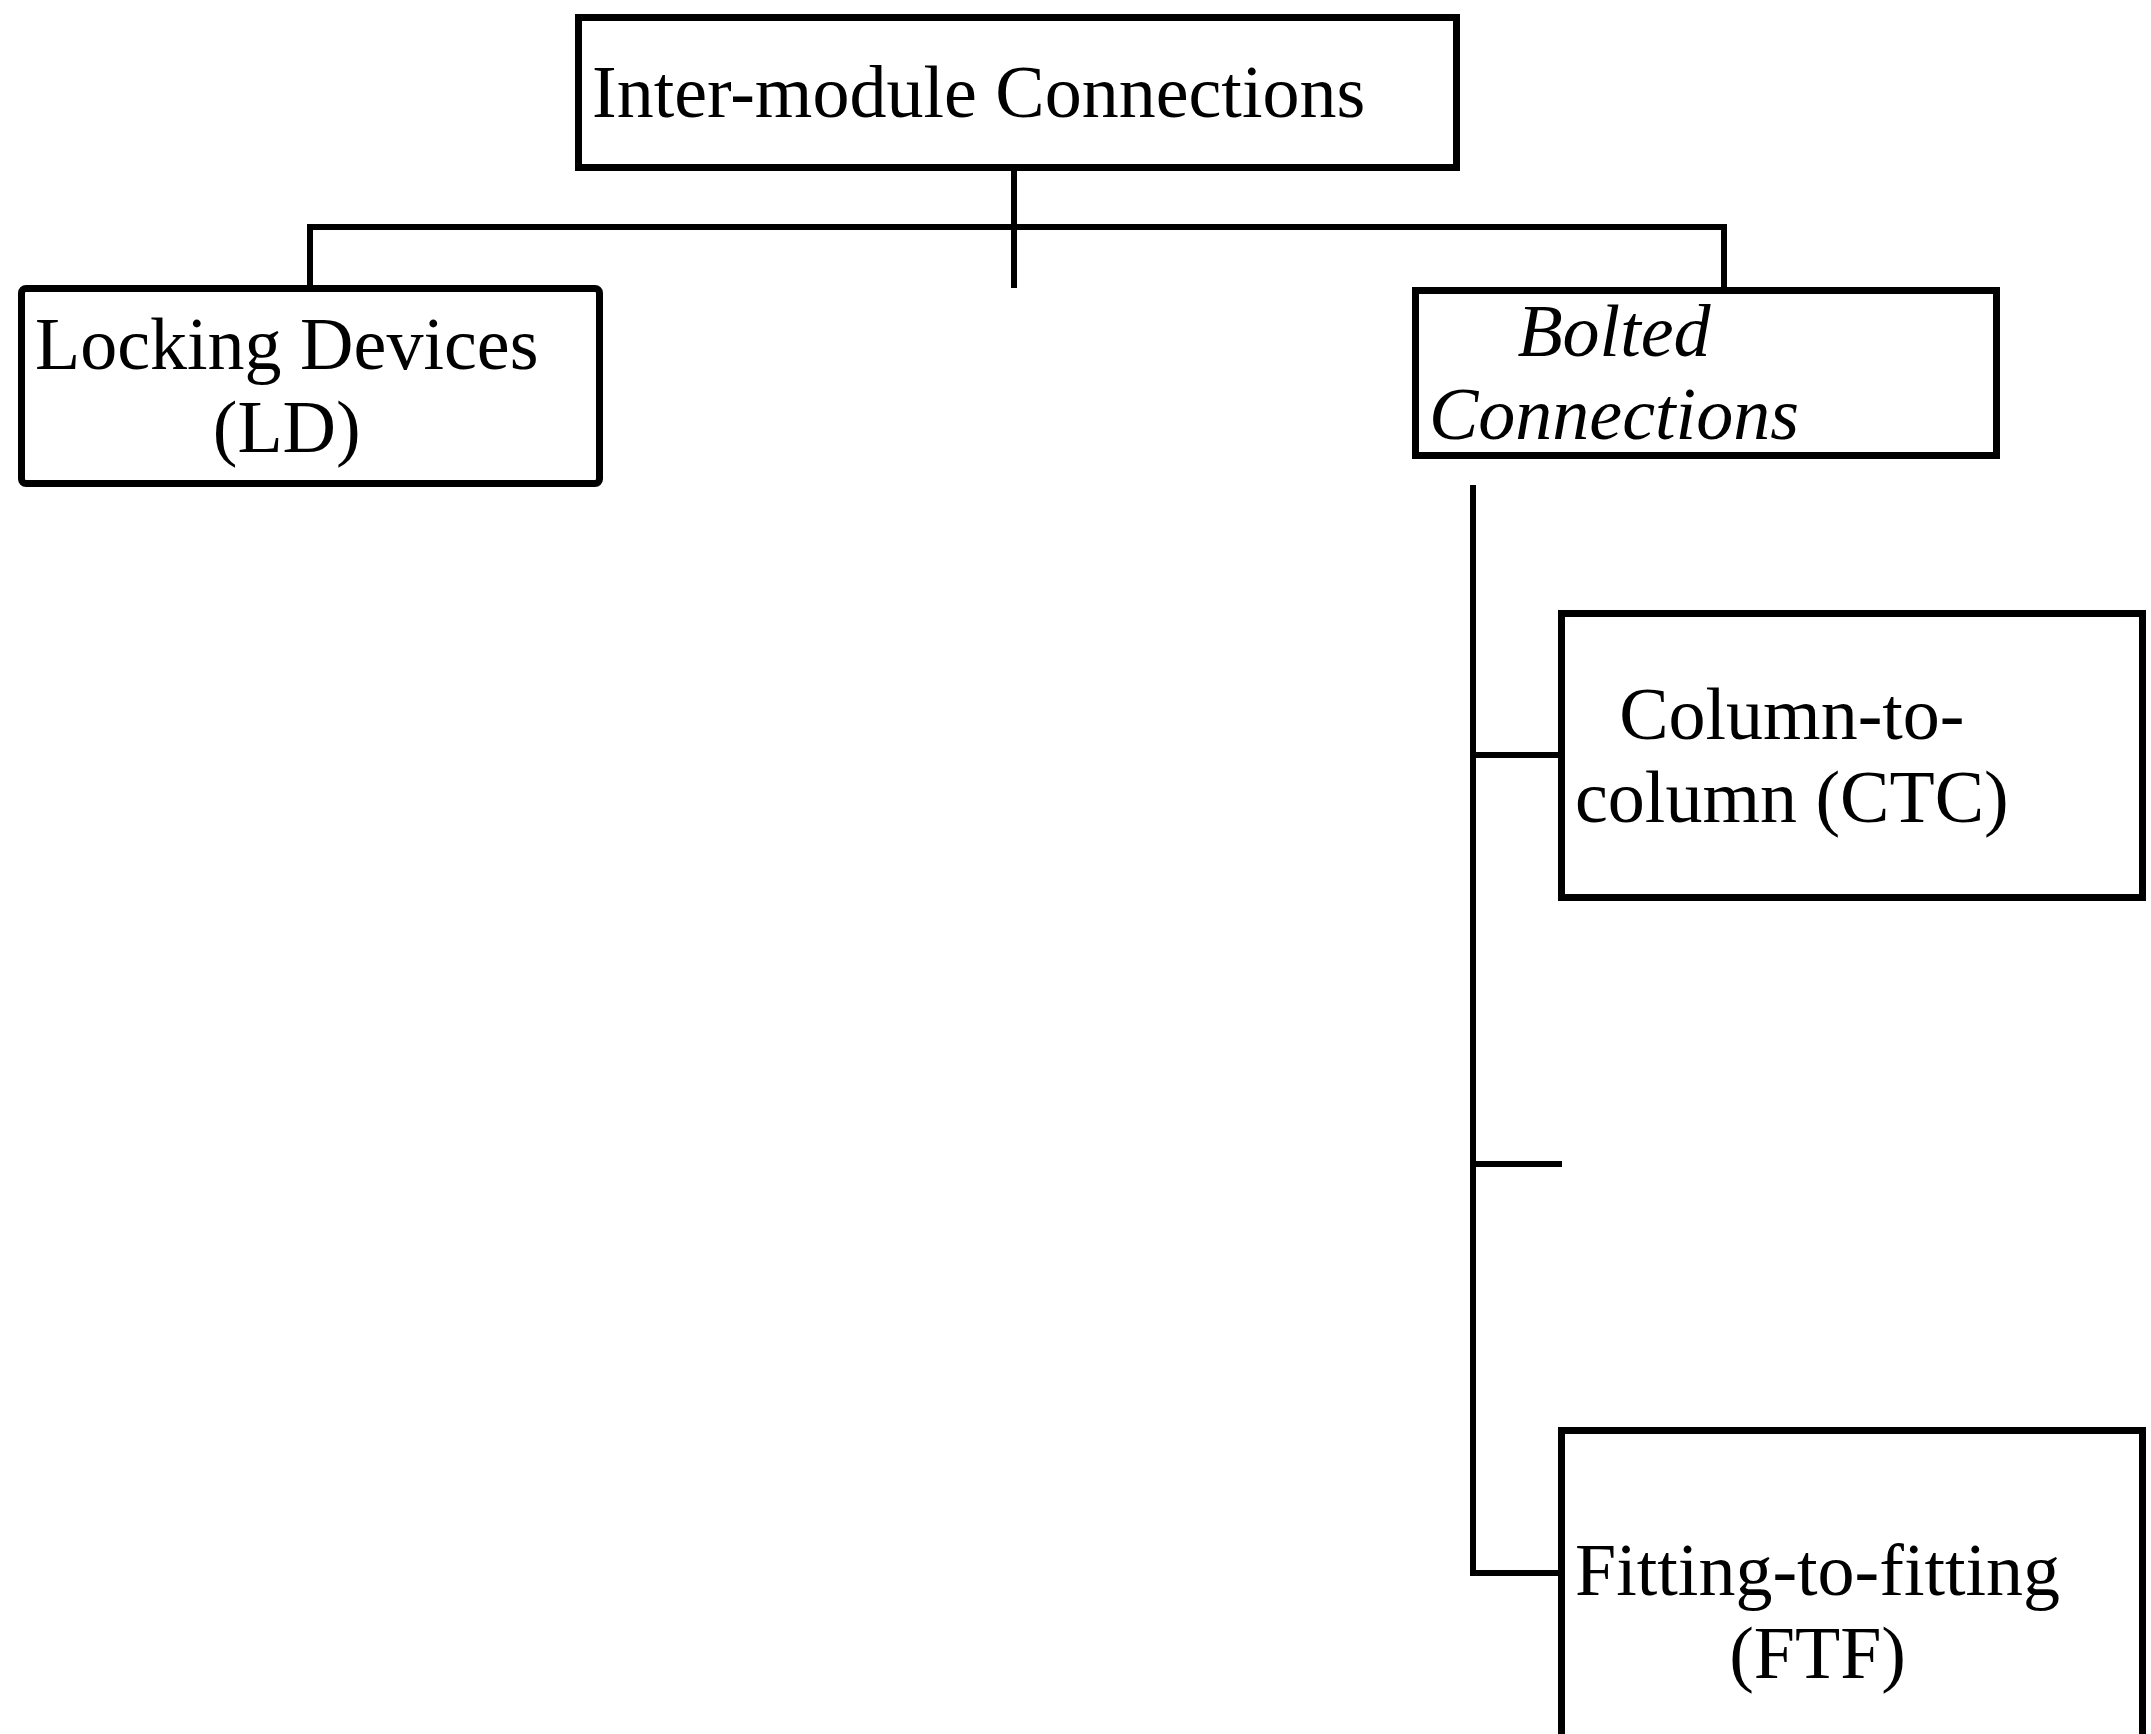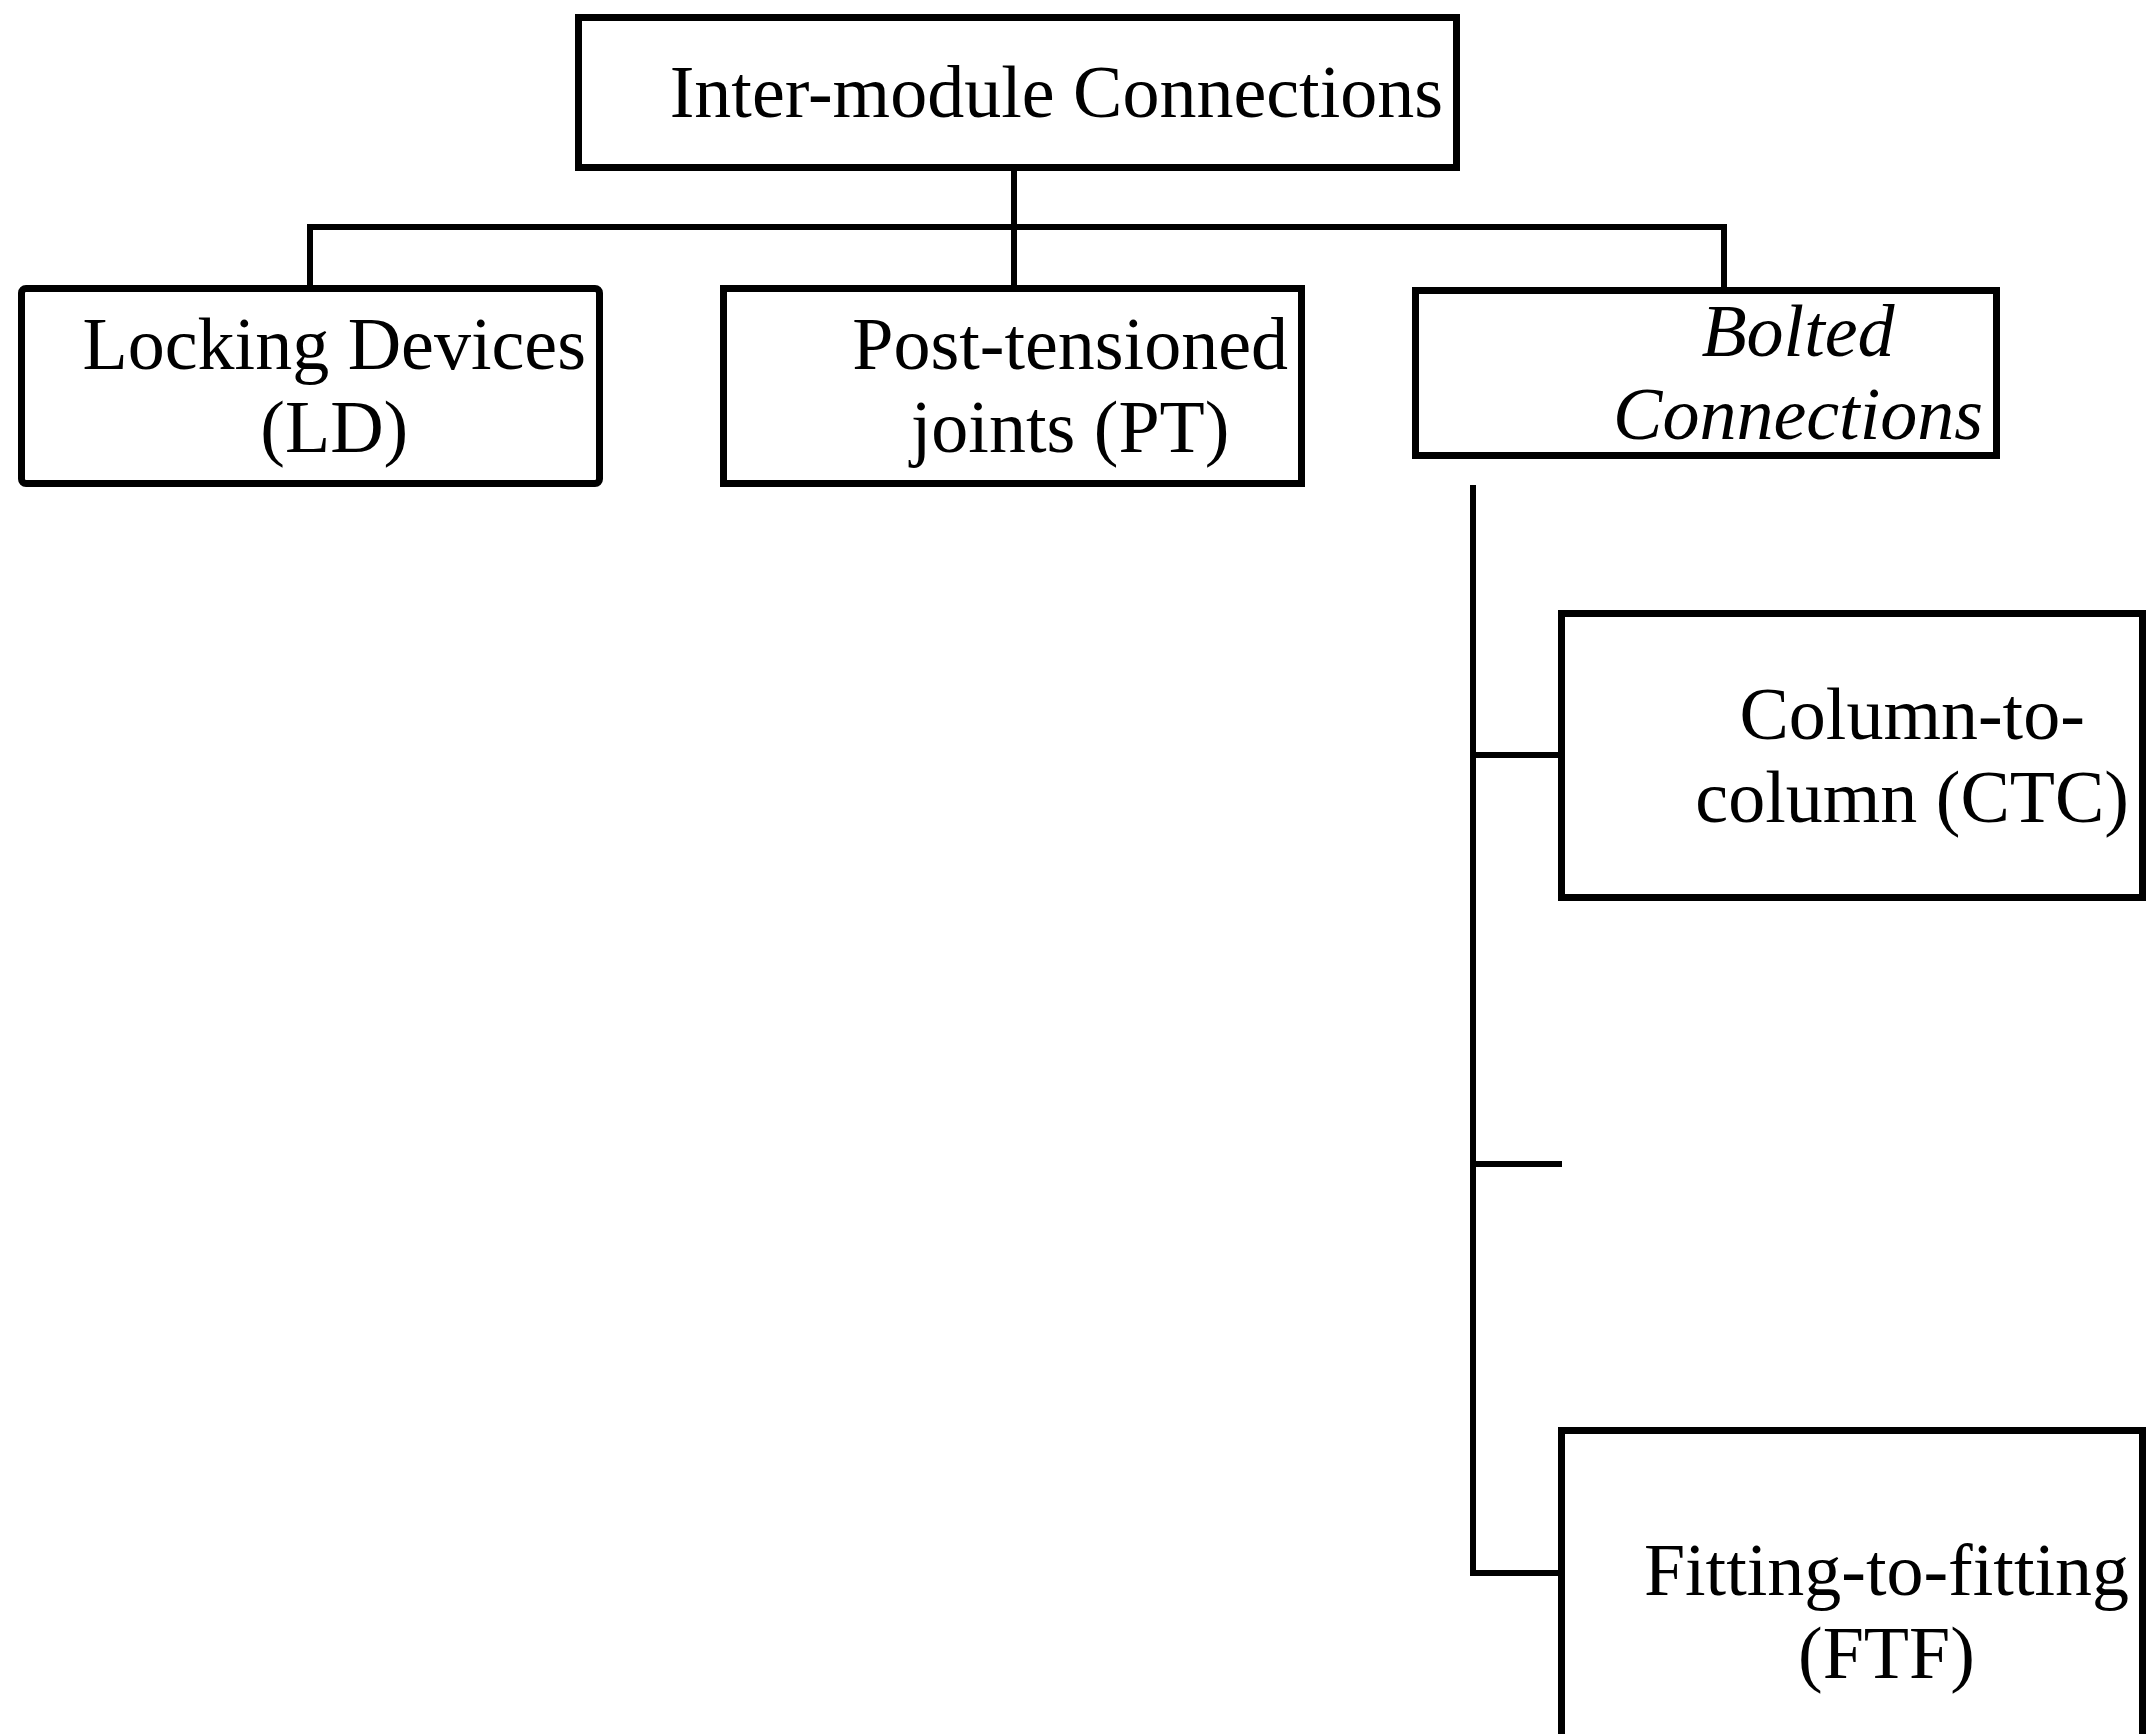--- a/index.html
+++ b/index.html
@@ -16,21 +16,21 @@
     color: #000000;
     overflow: hidden;
   }
   .node {
     position: absolute;
     box-sizing: border-box;
     background: #ffffff;
     border: 7px solid #000000;
     display: flex;
     align-items: center;
-    justify-content: flex-end;
+    justify-content: flex-start;
     text-align: center;
     font-size: 74px;
     line-height: 1.12;
     z-index: 2;
   }
   .node .label {
     white-space: pre-line;
     padding: 0 10px;
   }
   .line {
@@ -74,24 +74,20 @@
 
   <div class="node" id="node-root">
     <span class="label">Inter-module Connections</span>
   </div>
 
   <div class="node" id="node-ld">
     <span class="label">Locking Devices
 (LD)</span>
   </div>
 
-  <div class="node" id="node-pt">
-    <span class="label">Post-tensioned
-joints (PT)</span>
-  </div>
 
   <div class="node" id="node-bolted">
     <span class="label">Bolted
 Connections</span>
   </div>
 
   <div class="node" id="node-ctc">
     <span class="label">Column-to-
 column (CTC)</span>
   </div>

